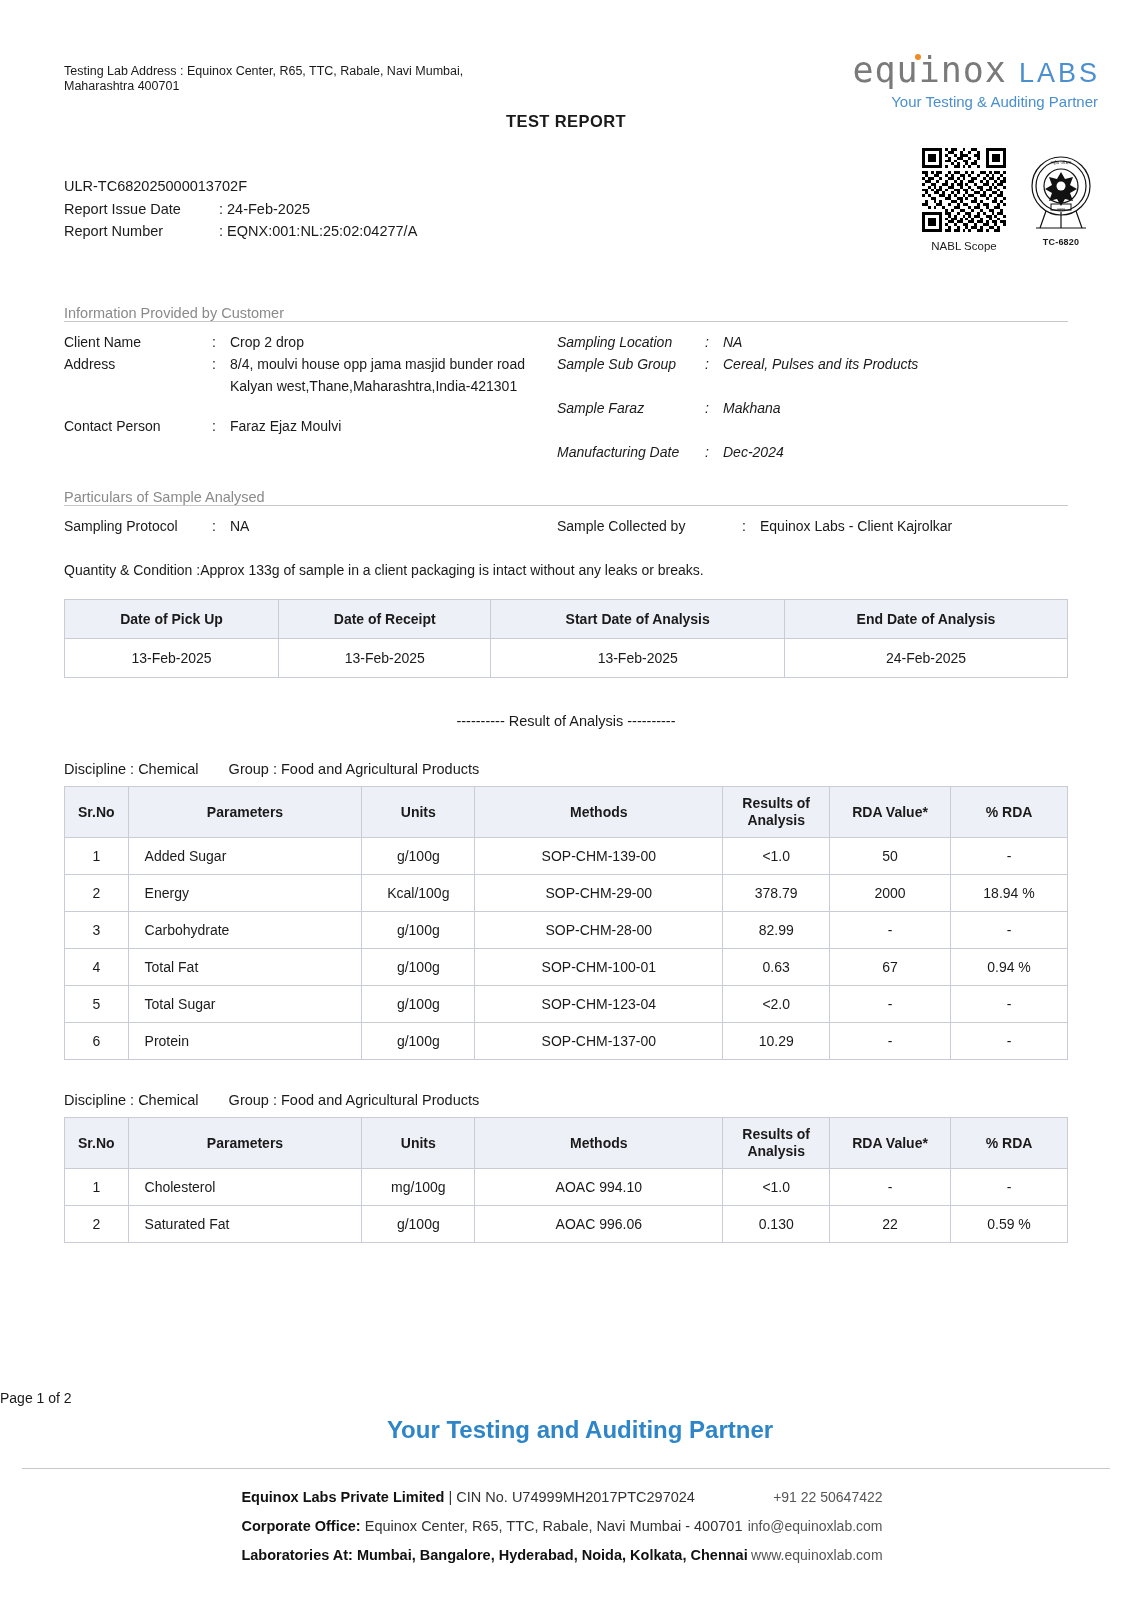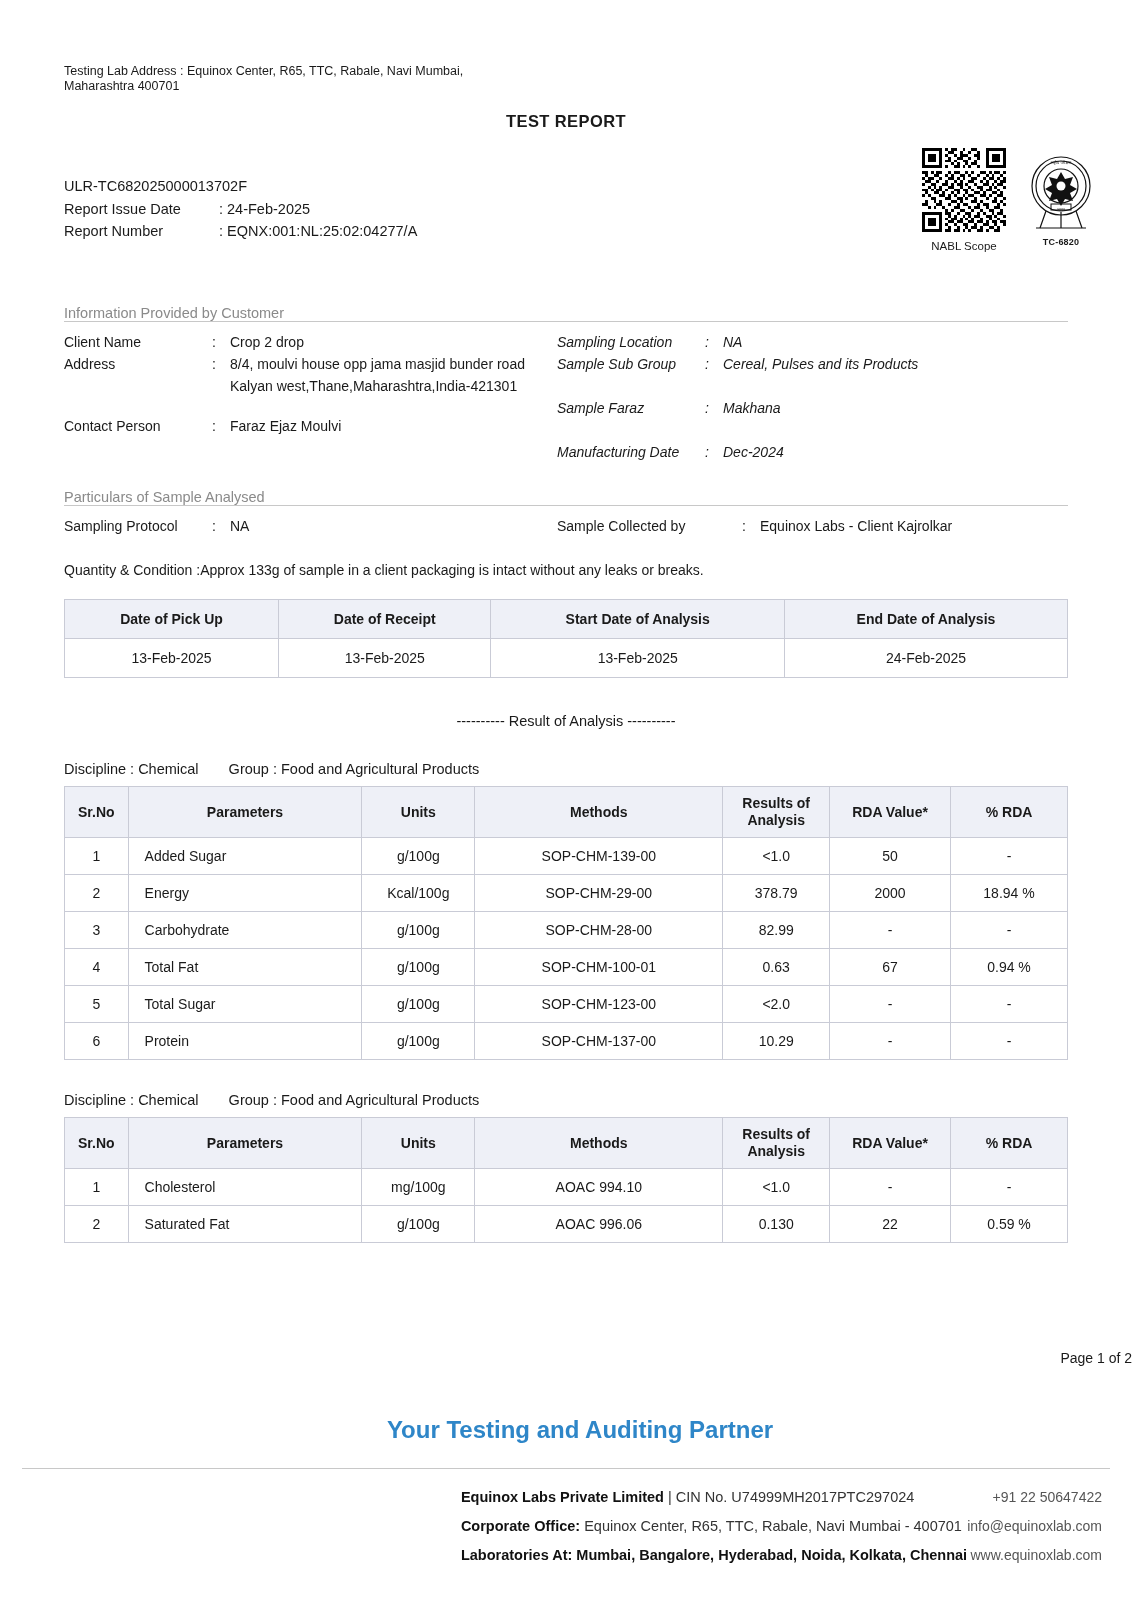--- a/index.html
+++ b/index.html
@@ -255,57 +255,67 @@
   col.c-units  { width: 110px; }
   col.c-method { width: 242px; }
   col.c-result { width: 104px; }
   col.c-rda    { width: 118px; }
   col.c-pct    { width: 114px; }
 
   
   .page-num {
     position: absolute;
     left: 0; right: 0;
-    top: 1350px;
-    text-align: right;
+    top: 1390px;
+    text-align: left;
     font-size: 14px;
   }
   .tagline-big {
     position: absolute;
     left: 0; right: 0;
     top: 1416px;
     text-align: center;
     font-size: 24px;
     font-weight: bold;
     color: #2e86c8;
     padding-left: 28px;
   }
   .footer {
     position: absolute;
     left: 22px;
     right: 22px;
     top: 1468px;
     border-top: 1px solid #c8c8c8;
     padding-top: 14px;
     display: flex;
-    justify-content: flex-end;
+    justify-content: center;
     align-items: flex-start;
   }
   .f-left { font-size: 14.5px; line-height: 29px; color: #333; }
   .f-left b { color: #111; }
   .f-right { font-size: 14px; line-height: 29px; color: #555; text-align: right; padding-right: 8px;}
 </style>
 </head>
 <body>
 
 <div class="page">
 
   <div class="header">
     <div class="lab-address">Testing Lab Address : Equinox Center, R65, TTC, Rabale, Navi Mumbai, Maharashtra 400701</div>
 
+    <div class="logo-block">
+      <div class="logo-row">
+        <div class="logo-equinox">
+          <span>equinox</span>
+          <span class="logo-dot"></span>
+        </div>
+        <div class="logo-labs">LABS</div>
+      </div>
+      <div class="logo-tagline">Your Testing &amp; Auditing Partner</div>
+    </div>
   </div>
 
   <div class="report-title">TEST REPORT</div>
 
   <div class="cert-block">
     <div class="qr-wrap">
       <svg class="qr-code" viewBox="0 0 29 29" shape-rendering="crispEdges">
         <rect width="29" height="29" fill="#fff"></rect>
         <g fill="#000">
           <rect x="0" y="0" width="7" height="1"></rect>
@@ -731,21 +741,21 @@
           <td>g/100g</td>
           <td>SOP-CHM-100-01</td>
           <td>0.63</td>
           <td>67</td>
           <td>0.94 %</td>
         </tr>
         <tr>
           <td>5</td>
           <td class="param">Total Sugar</td>
           <td>g/100g</td>
-          <td>SOP-CHM-123-00</td>
+          <td>SOP-CHM-123-04</td>
           <td>&lt;2.0</td>
           <td>-</td>
           <td>-</td>
         </tr>
         <tr>
           <td>6</td>
           <td class="param">Protein</td>
           <td>g/100g</td>
           <td>SOP-CHM-137-00</td>
           <td>10.29</td>

